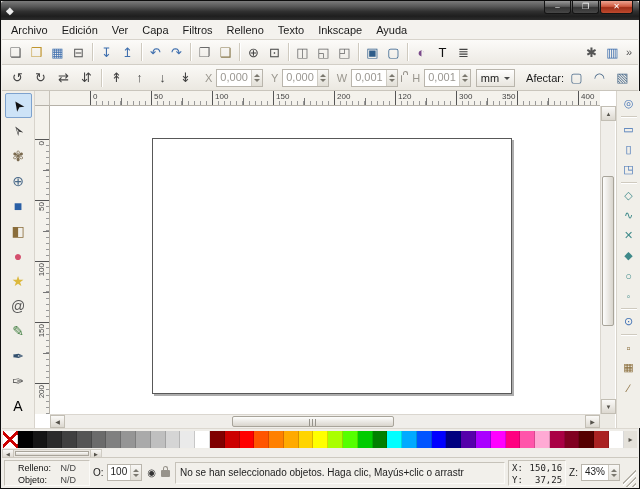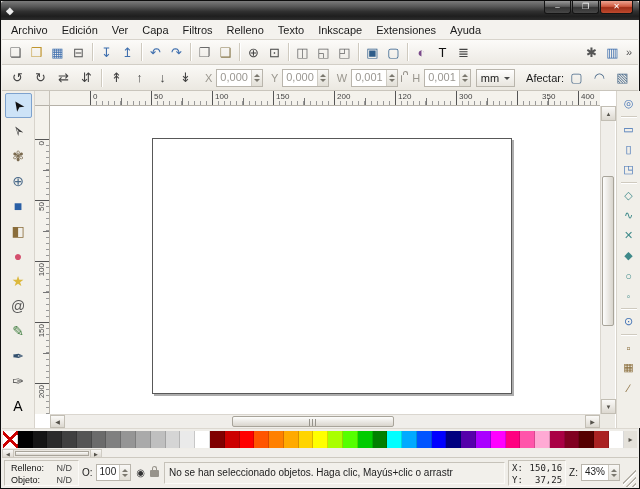--- a/index.html
+++ b/index.html
@@ -121,21 +121,21 @@
     border:1px solid #cfccc4; display:flex; align-items:stretch; }
   .pal-arrow { width:11px; font-size:5px; color:#55524b; display:flex; align-items:center; justify-content:center;
     background:linear-gradient(#f8f7f5,#ddd9d1); border-right:1px solid #c9c5bc; }
   .pal-arrow:last-child { border-left:1px solid #c9c5bc; border-right:none; }
   .pal-thumb { flex:1; margin:1px; background:linear-gradient(#fdfdfc,#d9d5cd); border:1px solid #a8a49a; }
 
   
   .statusbar { position:absolute; left:1px; right:1px; bottom:1px; height:30px; background:#f0eee9;
     border-top:1px solid #cdc9c0; display:flex; align-items:center; padding:0 2px; gap:3px; }
   .sb-panel { border:1px solid; border-color:#c6c2b9 #fbfaf7 #fbfaf7 #c6c2b9; background:#f2f0eb; }
-  .fill-stroke { width:75px; height:26px; font-size:9px; line-height:12px; padding:1px 6px; }
+  .fill-stroke { width:86px; height:26px; font-size:9px; line-height:12px; padding:1px 13px; }
   .fs-row { display:flex; justify-content:space-between; }
   .fs-label { color:#111; } .fs-val { color:#444; }
   .opacity { display:flex; align-items:center; gap:3px; font-size:10px; }
   .opacity .spinbox, .zoom .spinbox { height:17px; }
   .opacity .spin-val, .zoom .spin-val { color:#222; min-width:22px; font-size:10px; }
   .eye-glyph { font-size:10px; color:#333; margin-left:2px; }
   .layer-dd { display:flex; align-items:center; gap:5px; height:18px; border:1px solid #b9b5ac; padding:0 5px;
     background:linear-gradient(#ffffff,#e8e5de); font-size:10px; width:76px; }
   .layer-dd span:first-child { flex:1; white-space:nowrap; overflow:hidden; }
   .status-msg { flex:1; height:22px; font-size:10px; color:#222; white-space:nowrap; overflow:hidden;
@@ -164,21 +164,20 @@
   <div class="menubar">
     <div class="menu-items" style="display:flex;">
         <span class="menu-item">Archivo</span>
         <span class="menu-item">Edición</span>
         <span class="menu-item">Ver</span>
         <span class="menu-item">Capa</span>
         <span class="menu-item">Filtros</span>
         <span class="menu-item">Relleno</span>
         <span class="menu-item">Texto</span>
         <span class="menu-item">Inkscape</span>
-        <span class="menu-item">Extensiones</span>
         <span class="menu-item">Ayuda</span>
       </div>
   </div>
 
   <div class="cmdbar">
     <div style="display:flex;align-items:center;">
         <button class="tb-btn">
           <span class="glyph" style="color: rgb(90, 90, 90);">❏</span>
         </button>
         <button class="tb-btn">
@@ -387,21 +386,21 @@
       </div>
     <div class="ruler-corner"></div>
     <div class="h-ruler">
         <span class="h-label" style="left: 43px;">0</span>
         <span class="h-label" style="left: 104px;">50</span>
         <span class="h-label" style="left: 165px;">100</span>
         <span class="h-label" style="left: 226px;">150</span>
         <span class="h-label" style="left: 287px;">200</span>
         <span class="h-label" style="left: 348px;">120</span>
         <span class="h-label" style="left: 409px;">300</span>
-        <span class="h-label" style="left: 492px;">350</span>
+        <span class="h-label" style="left: 452px;">350</span>
         <span class="h-label" style="left: 531px;">400</span>
       </div>
     <div class="v-ruler">
         <span class="v-label" style="top: 35px;">0</span>
         <span class="v-label" style="top: 96px;">50</span>
         <span class="v-label" style="top: 157px;">100</span>
         <span class="v-label" style="top: 218px;">150</span>
         <span class="v-label" style="top: 279px;">200</span>
       </div>
 

